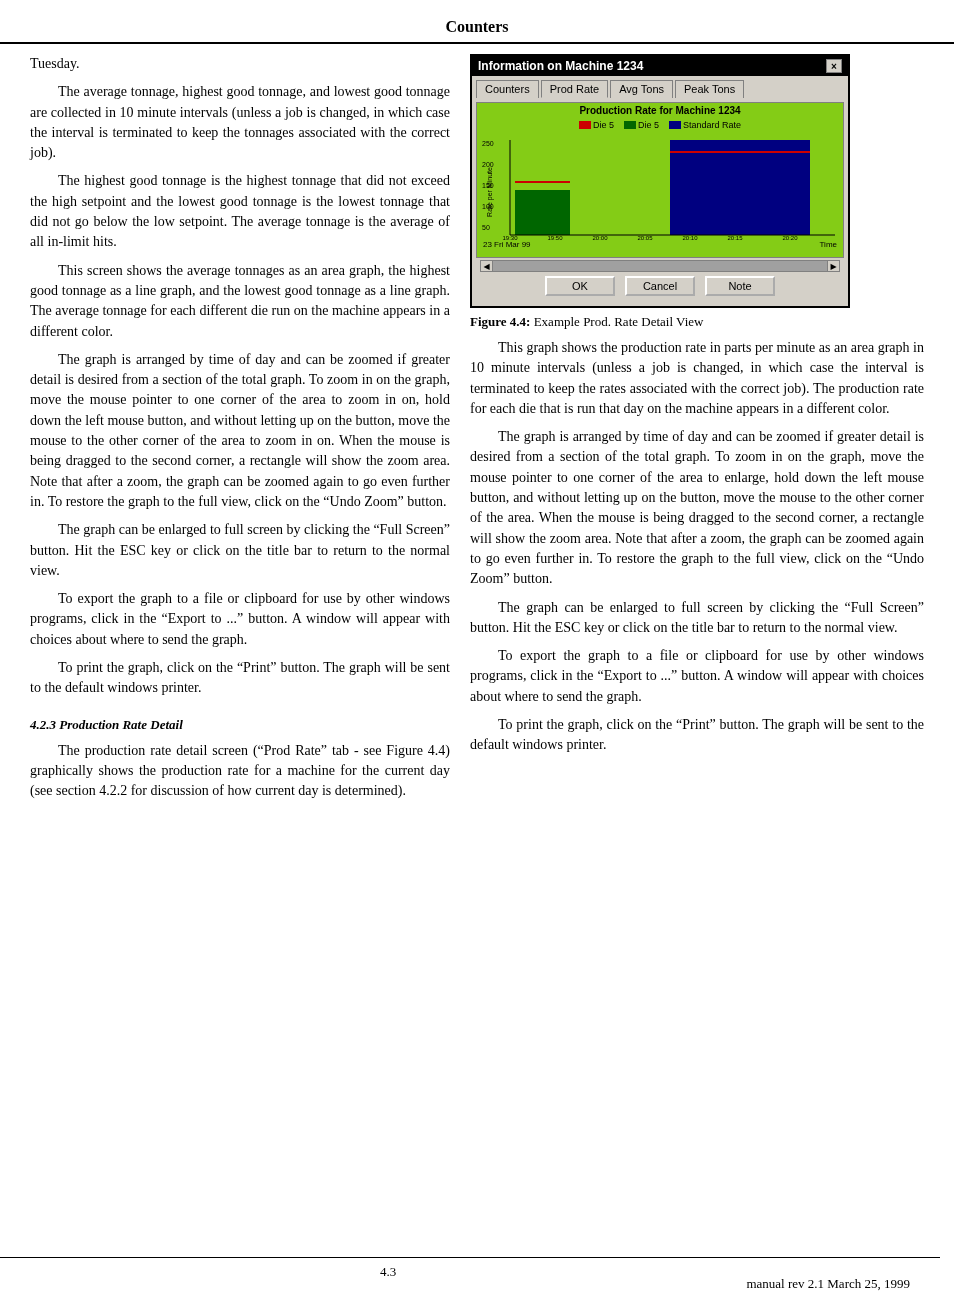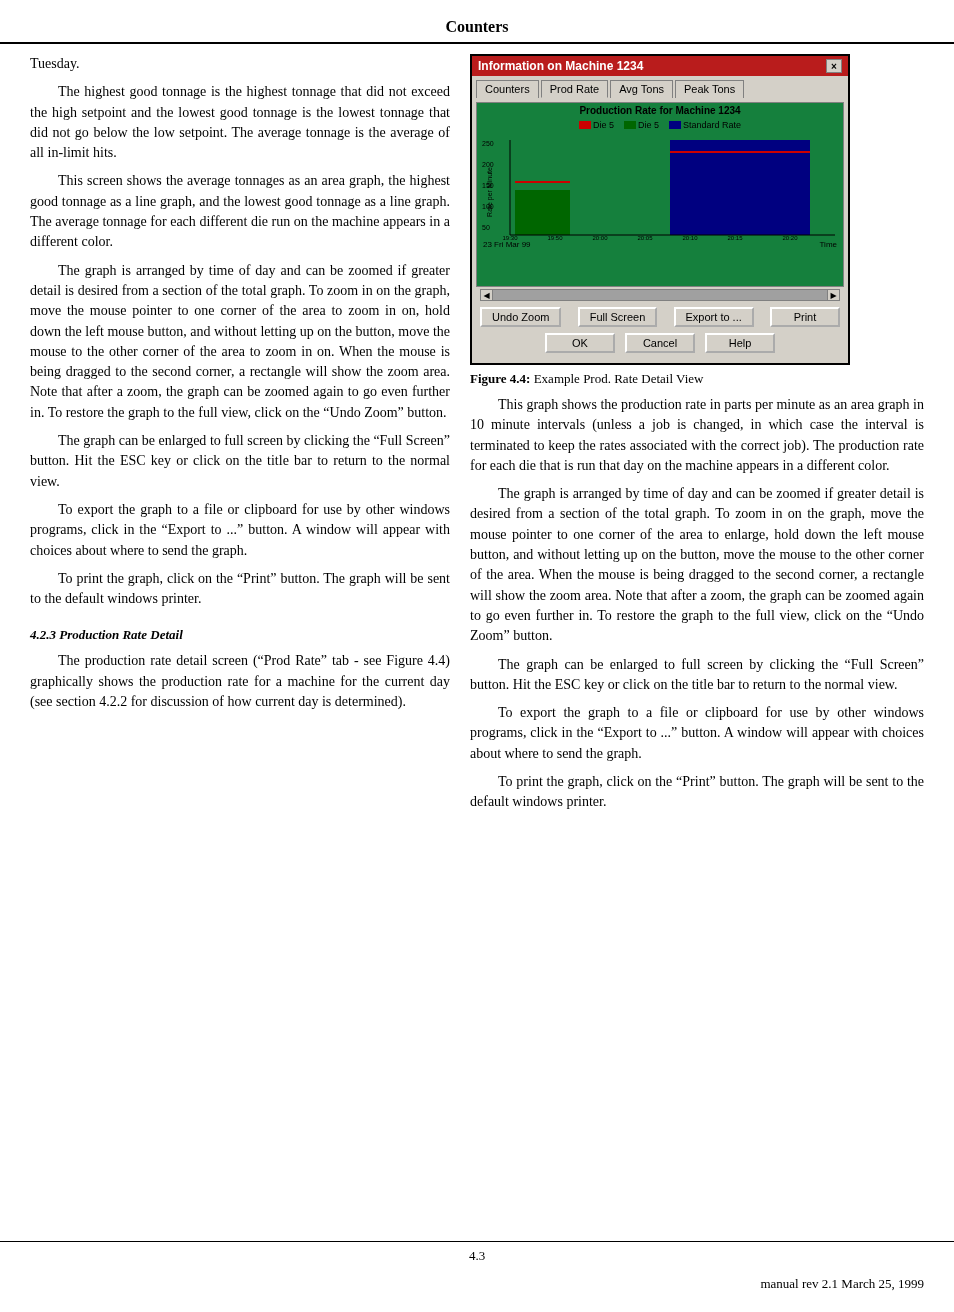--- a/index.html
+++ b/index.html
@@ -79,21 +79,21 @@
     .dialog-window {
       border: 2px solid #000;
       background: #d4d0c8;
       width: 380px;
       margin-bottom: 6px;
       font-family: Arial, sans-serif;
       font-size: 12px;
     }
 
     .dialog-titlebar {
-      background: #b91c1c;
+      background: #000000;
       color: #fff;
       font-weight: bold;
       font-size: 12px;
       padding: 3px 6px;
       display: flex;
       justify-content: space-between;
       align-items: center;
     }
 
     .dialog-titlebar-close {
@@ -132,24 +132,24 @@
       font-weight: normal;
     }
 
     .dialog-body {
       padding: 4px;
       background: #d4d0c8;
     }
 
     
     .chart-area {
-      background: #15803d;
+      background: #84cc16;
       border: 1px solid #808080;
       width: 100%;
-      height: 185px;
+      height: 156px;
       position: relative;
       overflow: hidden;
     }
 
     .chart-title {
       text-align: center;
       font-size: 10px;
       font-weight: bold;
       padding: 2px 0;
     }
@@ -236,46 +236,46 @@
       cursor: pointer;
       min-width: 70px;
       text-align: center;
     }
 
     
     .page-footer {
       position: absolute;
       bottom: 20px;
       left: 0;
-      right: 0;
+      right: 14px;
       display: flex;
       justify-content: space-between;
       padding: 0 30px;
       border-top: 1px solid #000;
       padding-top: 6px;
       font-size: 13px;
-      flex-direction: column;
     }
 
     .footer-left { }
     .footer-center { text-align: center; }
     .footer-right { text-align: right; margin-top: 12px; }
 
   </style>
 </head>
 <body>
 
 <div class="page">
 
   <div class="page-header">Counters</div>
 
   <div class="content-area">
 
     <div class="left-col">
       <p>Tuesday.</p>
+      <p class="indent">The average tonnage, highest good tonnage, and lowest good tonnage are collected in 10 minute intervals (unless a job is changed, in which case the interval is terminated to keep the tonnages associated with the correct job).</p>
       <p class="indent">The highest good tonnage is the highest tonnage that did not exceed the high setpoint and the lowest good tonnage is the lowest tonnage that did not go below the low setpoint.  The average tonnage is the average of all in-limit hits.</p>
       <p class="indent">This screen shows the average tonnages as an area graph, the highest good tonnage as a line graph, and the lowest good tonnage as a line graph.  The average tonnage for each different die run on the machine appears in a different color.</p>
       <p class="indent">The graph is arranged by time of day and can be zoomed if greater detail is desired from a section of the total graph.  To zoom in on the graph, move the mouse pointer to one corner of the area to zoom in on, hold down the left mouse button, and without letting up on the button, move the mouse to the other corner of the area to zoom in on.  When the mouse is being dragged to the second corner, a rectangle will show the zoom area.  Note that after a zoom, the graph can be zoomed again to go even further in.  To restore the graph to the full view, click on the “Undo Zoom” button.</p>
       <p class="indent">The graph can be enlarged to full screen by clicking the “Full Screen” button.  Hit the ESC key or click on the title bar to return to the normal view.</p>
       <p class="indent">To export the graph to a file or clipboard for use by other windows programs, click in the “Export to ...” button.  A window will appear with choices about where to send the graph.</p>
       <p class="indent">To print the graph, click on the “Print” button.  The graph will be sent to the default windows printer.</p>
 
       <div class="section-heading">4.2.3    Production Rate Detail</div>
       <p class="indent">The production rate detail screen (“Prod Rate” tab - see Figure 4.4) graphically shows the production rate for a machine for the current day (see section 4.2.2 for discussion of how current day is determined).</p>
     </div>
@@ -351,31 +351,25 @@
               <span>Time</span>
             </div>
           </div>
 
           <div class="chart-scrollbar">
             <div class="scrollbar-left">◀</div>
             <div class="scrollbar-track"></div>
             <div class="scrollbar-right">▶</div>
           </div>
 
-          <div class="dialog-btn-row">
-            <button class="dlg-btn">Undo Zoom</button>
-            <button class="dlg-btn">Full Screen</button>
-            <button class="dlg-btn">Export to ...</button>
-            <button class="dlg-btn">Print</button>
-          </div>
 
           <div class="dialog-btn-row2">
             <button class="dlg-btn">OK</button>
             <button class="dlg-btn">Cancel</button>
-            <button class="dlg-btn">Help</button>
+            <button class="dlg-btn">Note</button>
           </div>
         </div>
       </div>
 
       <div class="figure-caption">
         <strong>Figure 4.4:</strong>
         <span>Example Prod. Rate Detail View</span>
       </div>
 
       <p class="indent">This graph shows the production rate in parts per minute as an area graph in 10 minute intervals (unless a job is changed, in which case the interval is terminated to keep the rates associated with the correct job).  The production rate for each die that is run that day on the machine appears in a different color.</p>

